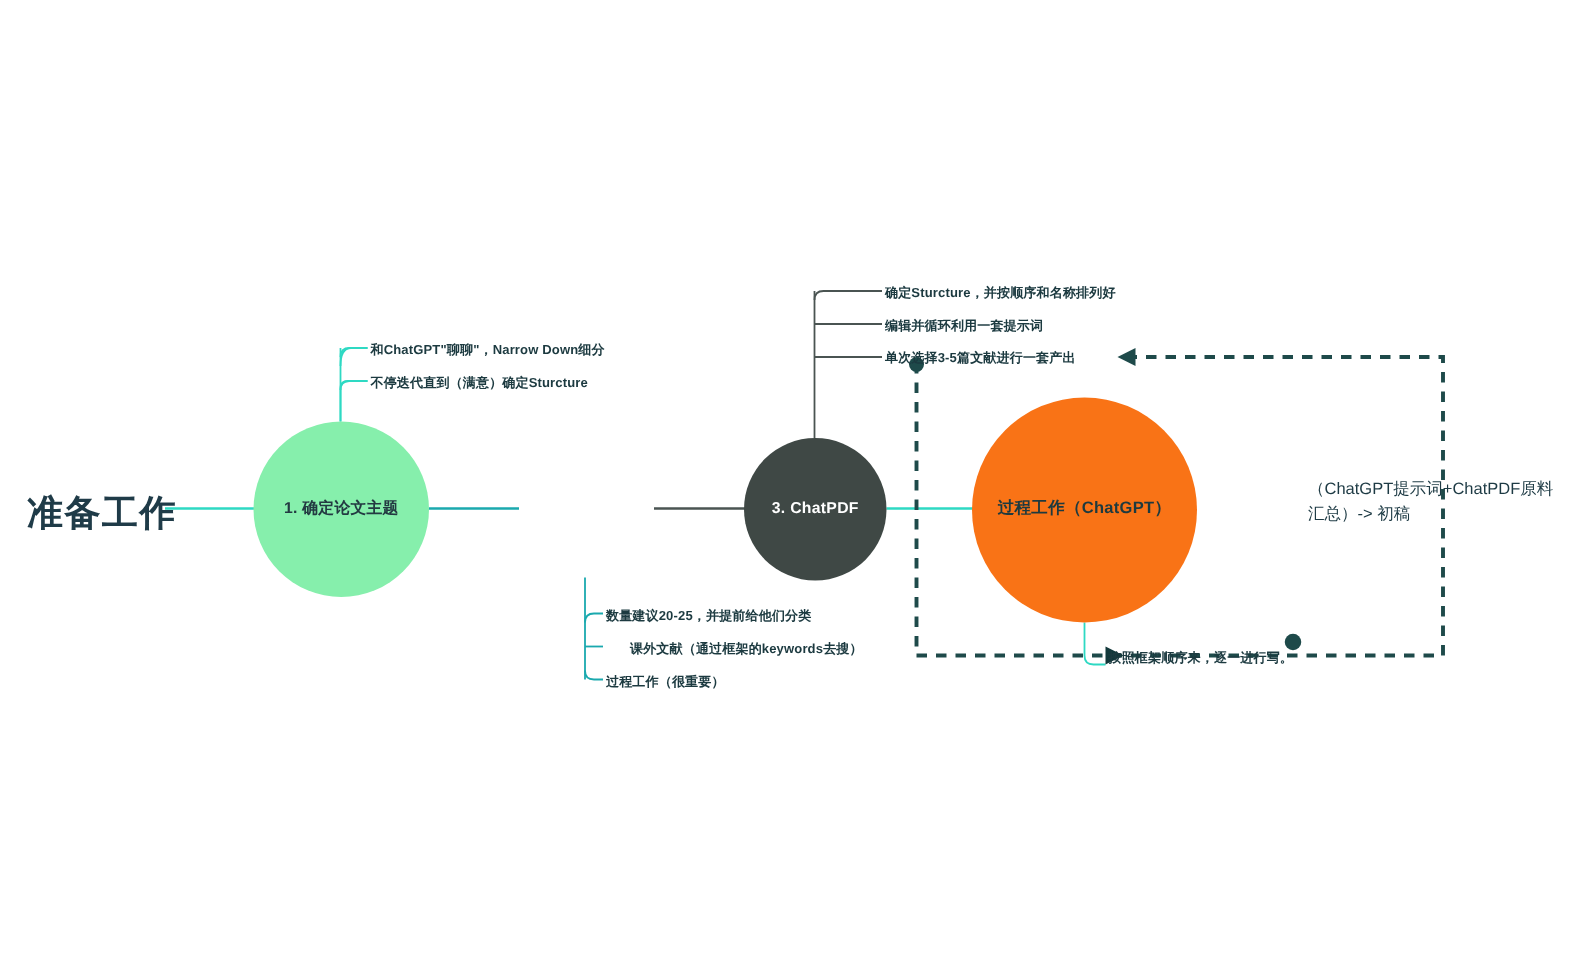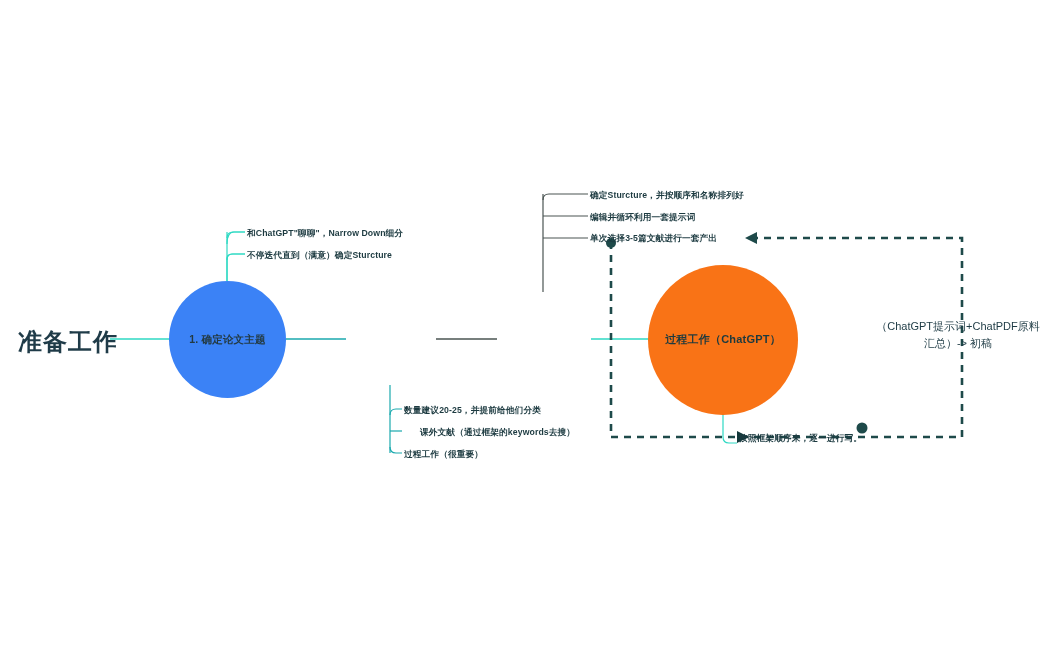--- a/index.html
+++ b/index.html
@@ -41,21 +41,21 @@
   .node-label {
     font-weight: bold;
     letter-spacing: 0.2px;
     line-height: 1.25;
     padding: 0 10px;
   }
 
   .node-1 {
     left: 169px; top: 281px;
     width: 117px; height: 117px;
-    background: #3b82f6;
+    background: #86efac;
   }
   .node-1 .node-label { color: #233a42; font-size: 10.5px; }
 
   .node-2 {
     left: 345px; top: 294px;
     width: 91px; height: 91px;
     background: #129c9c;
   }
   .node-2 .node-label { color: #ffffff; font-size: 10.5px; }
 
@@ -91,21 +91,21 @@
     white-space: nowrap;
     font-weight: bold;
     letter-spacing: 0.1px;
     z-index: 4;
   }
 
   .outcome-text {
     position: absolute;
     left: 872px; top: 318px;
     width: 172px;
-    text-align: center;
+    text-align: left;
     font-size: 11px;
     color: #1d3a44;
     line-height: 1.5;
     z-index: 4;
   }
 
   
   .a-n1-1 { left: 247px; top: 228px; }
   .a-n1-2 { left: 247px; top: 250px; }
 
@@ -165,20 +165,23 @@
     <line x1="856" y1="428" x2="745" y2="428" stroke="#1e4a4a" stroke-width="2.6" stroke-dasharray="7 6" opacity="0"></line>
   </svg>
 
   <div class="stage-title">准备工作</div>
 
   <div class="node node-1">
     <span class="node-label">1. 确定论文主题</span>
   </div>
 
 
+  <div class="node node-3">
+    <span class="node-label">3. ChatPDF</span>
+  </div>
 
   <div class="node node-4">
     <span class="node-label">过程工作（ChatGPT）</span>
   </div>
 
   <div class="annotation a-n1-1">和ChatGPT"聊聊"，Narrow Down细分</div>
   <div class="annotation a-n1-2">不停迭代直到（满意）确定Sturcture</div>
 
   <div class="annotation a-n2-1">数量建议20-25，并提前给他们分类</div>
   <div class="annotation a-n2-2">课外文献（通过框架的keywords去搜）</div>

